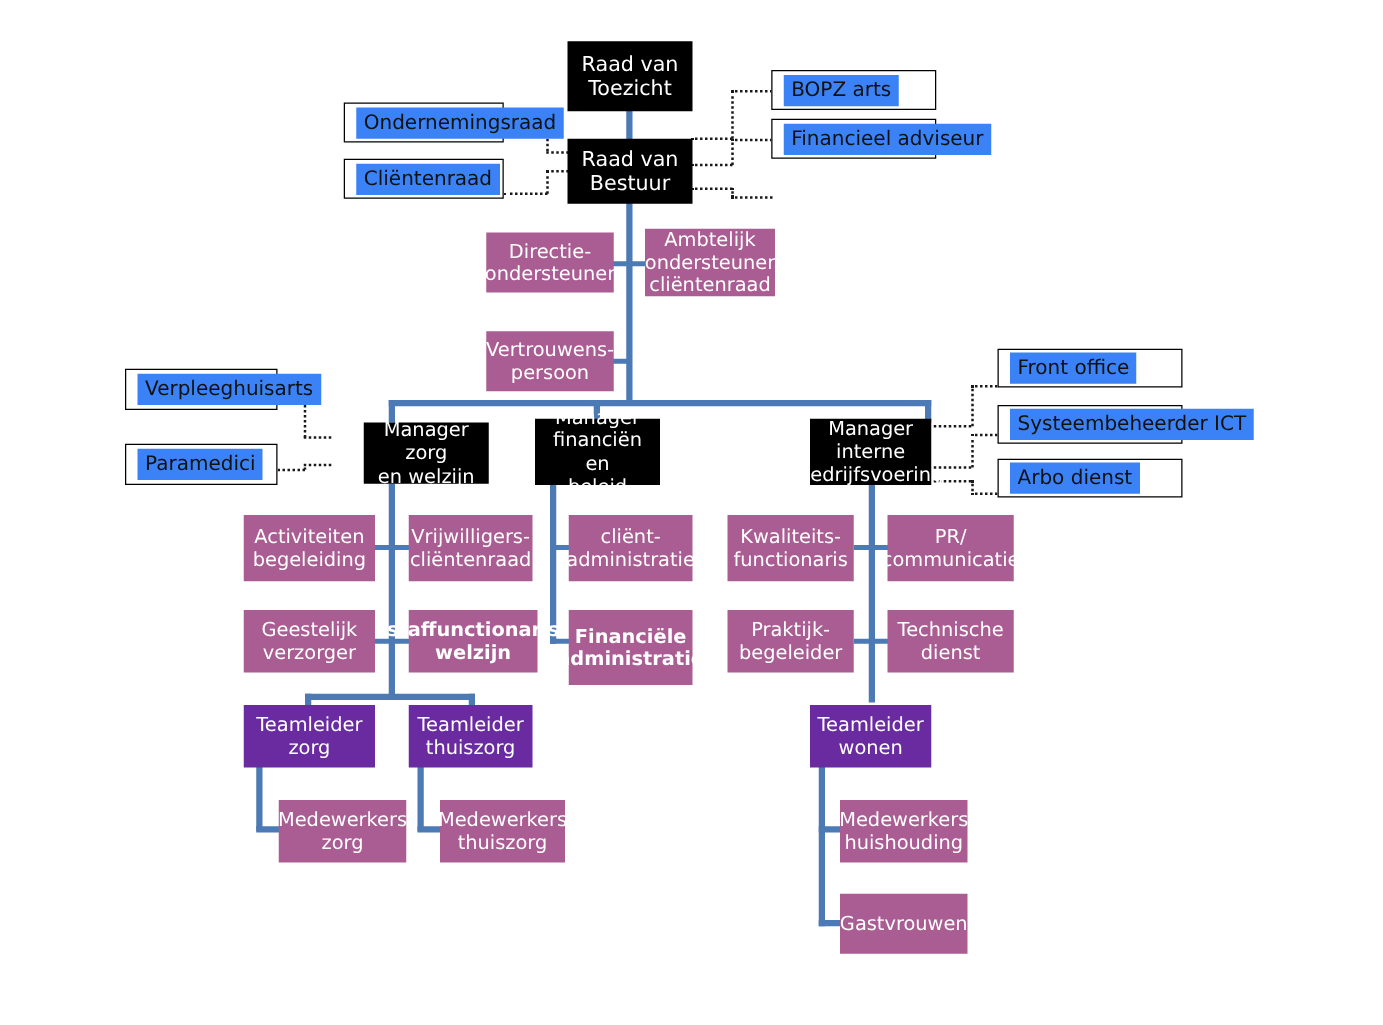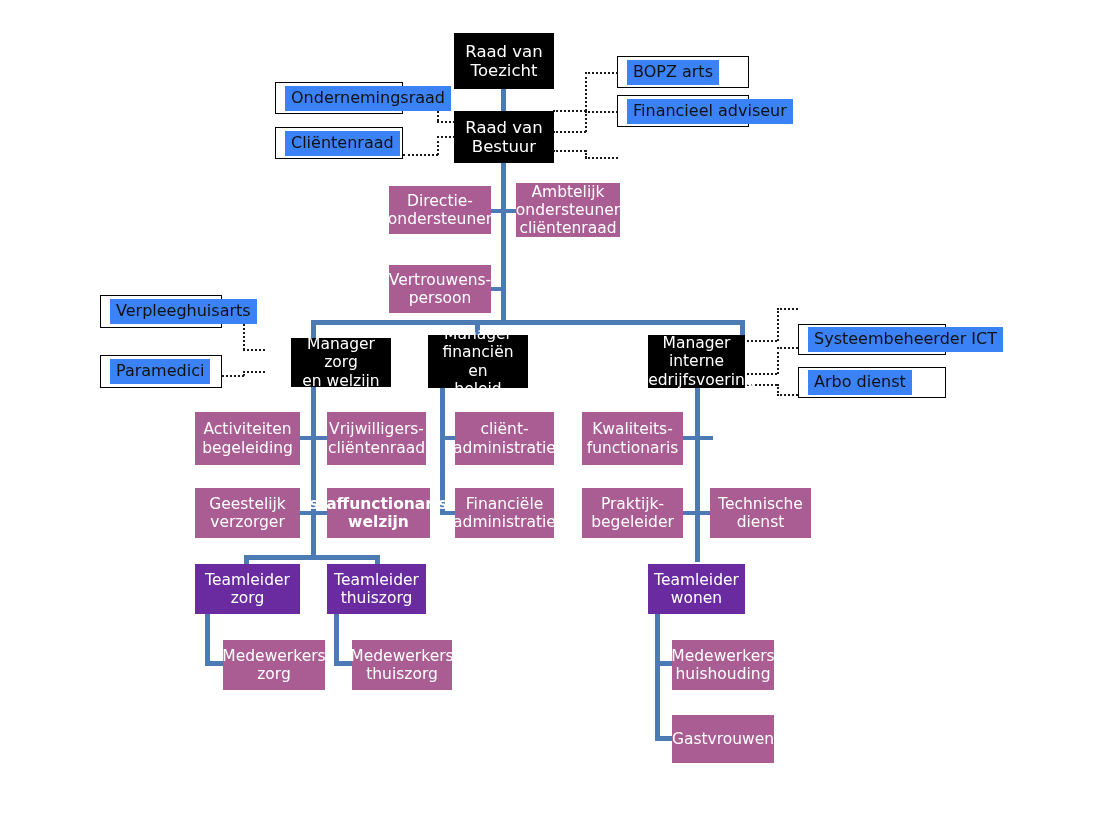--- a/index.html
+++ b/index.html
@@ -193,26 +193,28 @@
 bedrijfsvoering</div>
 
   <div class="node mauve s16" style="left:195px; top:412px; width:105px; height:53px;">Activiteiten
 begeleiding</div>
   <div class="node mauve s16" style="left:327px; top:412px; width:99px;  height:53px;">Vrijwilligers-
 cliëntenraad</div>
   <div class="node mauve s16" style="left:455px; top:412px; width:99px;  height:53px;">cliënt-
 administratie</div>
   <div class="node mauve s16" style="left:582px; top:412px; width:101px; height:53px;">Kwaliteits-
 functionaris</div>
+  <div class="node mauve s16" style="left:710px; top:412px; width:101px; height:53px;">PR/
+communicatie</div>
 
   <div class="node mauve s16" style="left:195px; top:488px; width:105px; height:50px;">Geestelijk
 verzorger</div>
   <div class="node mauve s16" style="left:327px; top:488px; width:103px;  height:50px;font-weight:bold;">staffunctionaris
 welzijn</div>
-  <div class="node mauve s16" style="left:455px; top:488px; width:99px;  height:50px;">Financiële
+  <div class="node mauve s16" style="left:455px; top:488px; width:99px;  height:60px;font-weight:bold;">Financiële
 administratie</div>
   <div class="node mauve s16" style="left:582px; top:488px; width:101px; height:50px;">Praktijk-
 begeleider</div>
   <div class="node mauve s16" style="left:710px; top:488px; width:101px; height:50px;">Technische
 dienst</div>
 
   <div class="node purple s16" style="left:195px; top:564px; width:105px; height:50px;">Teamleider
 zorg</div>
   <div class="node purple s16" style="left:327px; top:564px; width:99px;  height:50px;">Teamleider
 thuiszorg</div>
@@ -245,20 +247,23 @@
 
 
   <div class="adv" style="left:100px; top:295px; width:122px; height:33px;">
     <span class="chip">Verpleeghuisarts</span>
   </div>
 
   <div class="adv" style="left:100px; top:355px; width:122px; height:33px;">
     <span class="chip">Paramedici</span>
   </div>
 
+  <div class="adv" style="left:798px; top:279px; width:148px; height:31px;">
+    <span class="chip">Front office</span>
+  </div>
 
   <div class="adv" style="left:798px; top:324px; width:148px; height:31px;">
     <span class="chip">Systeembeheerder ICT</span>
   </div>
 
   <div class="adv" style="left:798px; top:367px; width:148px; height:31px;">
     <span class="chip">Arbo dienst</span>
   </div>
 
 </div>

